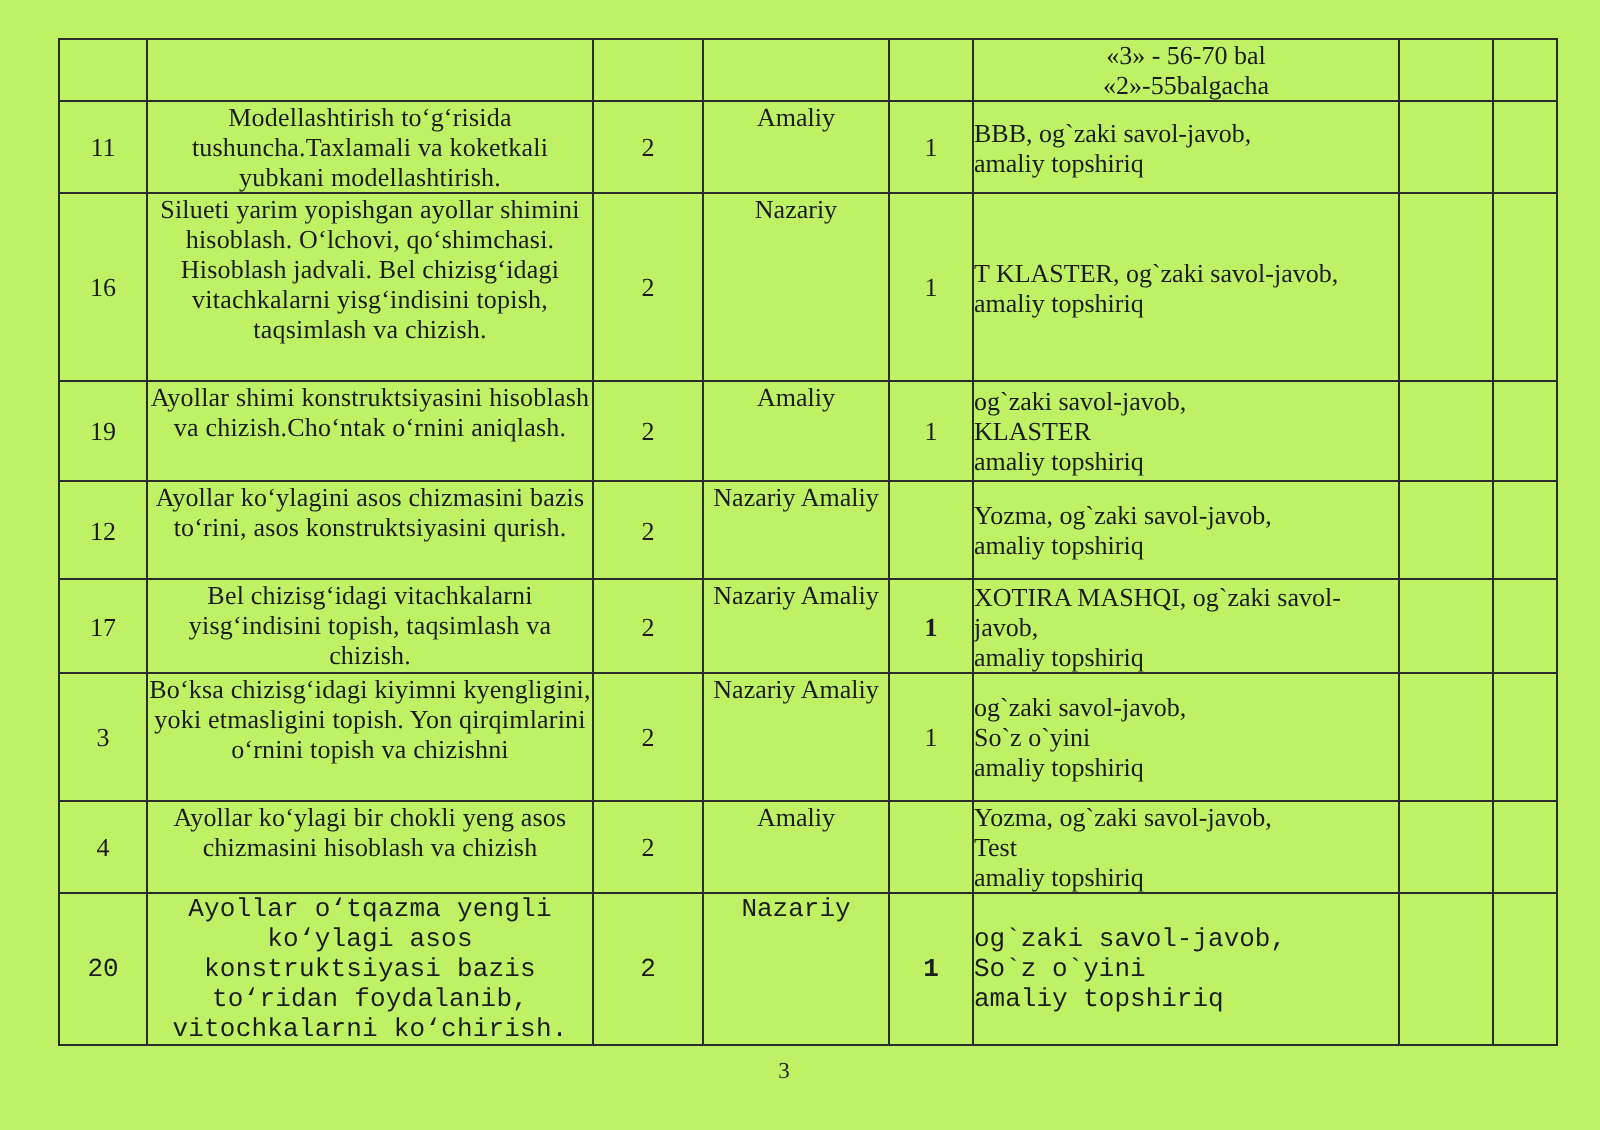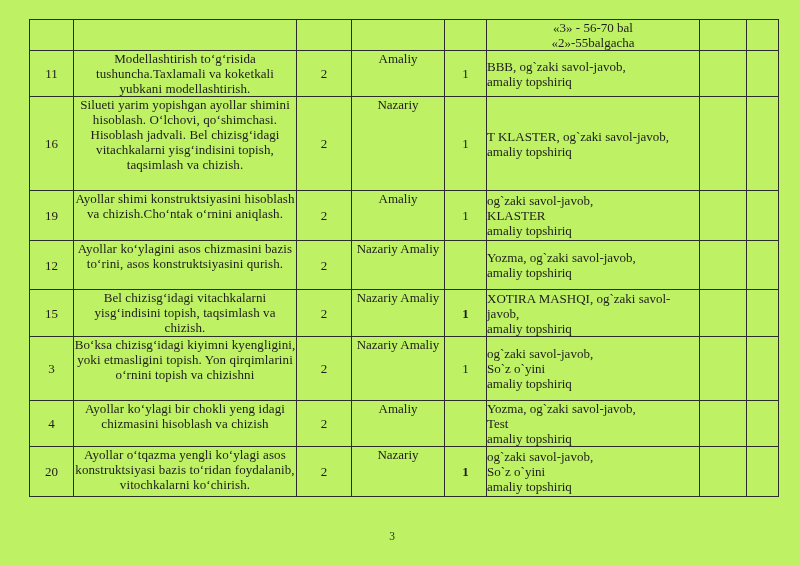--- a/index.html
+++ b/index.html
@@ -21,21 +21,21 @@
     table-layout: fixed;
   }
   #lesson-table td {
     border: 1px solid #2c2c2c;
     padding: 0;
     overflow: hidden;
     font-size: 13px;
     line-height: 15px;
   }
   tr.thick-top td { border-top-width: 2px; }
-  tr.last-row td { border-bottom-width: 2px; }
+  tr.last-row td { border-bottom-width: 2px; font-family: Liberation Mono, monospace; }
   td.num {
     text-align: center;
     vertical-align: middle;
     font-size: 12px;
   }
   td.topic {
     text-align: center;
     vertical-align: top;
     padding: 1px 4px 1px 6px;
     letter-spacing: 0.1px;
@@ -156,21 +156,21 @@
         <td class="hours">2</td>
         <td class="ltype">Nazariy Amaliy</td>
         <td class="count"></td>
         <td class="assess">Yozma, og`zaki savol-javob,
 amaliy topshiriq</td>
         <td class="empty1"></td>
         <td></td>
       </tr>
 
       <tr class="thick-top" style="height:47px">
-        <td class="num">15</td>
+        <td class="num">17</td>
         <td class="topic">Bel chizisg‘idagi vitachkalarni yisg‘indisini topish, taqsimlash va chizish.</td>
         <td class="hours">2</td>
         <td class="ltype">Nazariy Amaliy</td>
         <td class="count bold">1</td>
         <td class="assess">XOTIRA MASHQI, og`zaki savol-javob,
 amaliy topshiriq</td>
         <td class="empty1"></td>
         <td></td>
       </tr>
 
@@ -182,21 +182,21 @@
         <td class="count">1</td>
         <td class="assess">og`zaki savol-javob,
 So`z o`yini
 amaliy topshiriq</td>
         <td class="empty1"></td>
         <td></td>
       </tr>
 
       <tr class="thick-top" style="height:46px">
         <td class="num">4</td>
-        <td class="topic">Ayollar ko‘ylagi bir chokli yeng idagi chizmasini hisoblash va chizish</td>
+        <td class="topic">Ayollar ko‘ylagi bir chokli yeng asos chizmasini hisoblash va chizish</td>
         <td class="hours">2</td>
         <td class="ltype">Amaliy</td>
         <td class="count"></td>
         <td class="assess">Yozma, og`zaki savol-javob,
 Test
 amaliy topshiriq</td>
         <td class="empty1"></td>
         <td></td>
       </tr>
 

